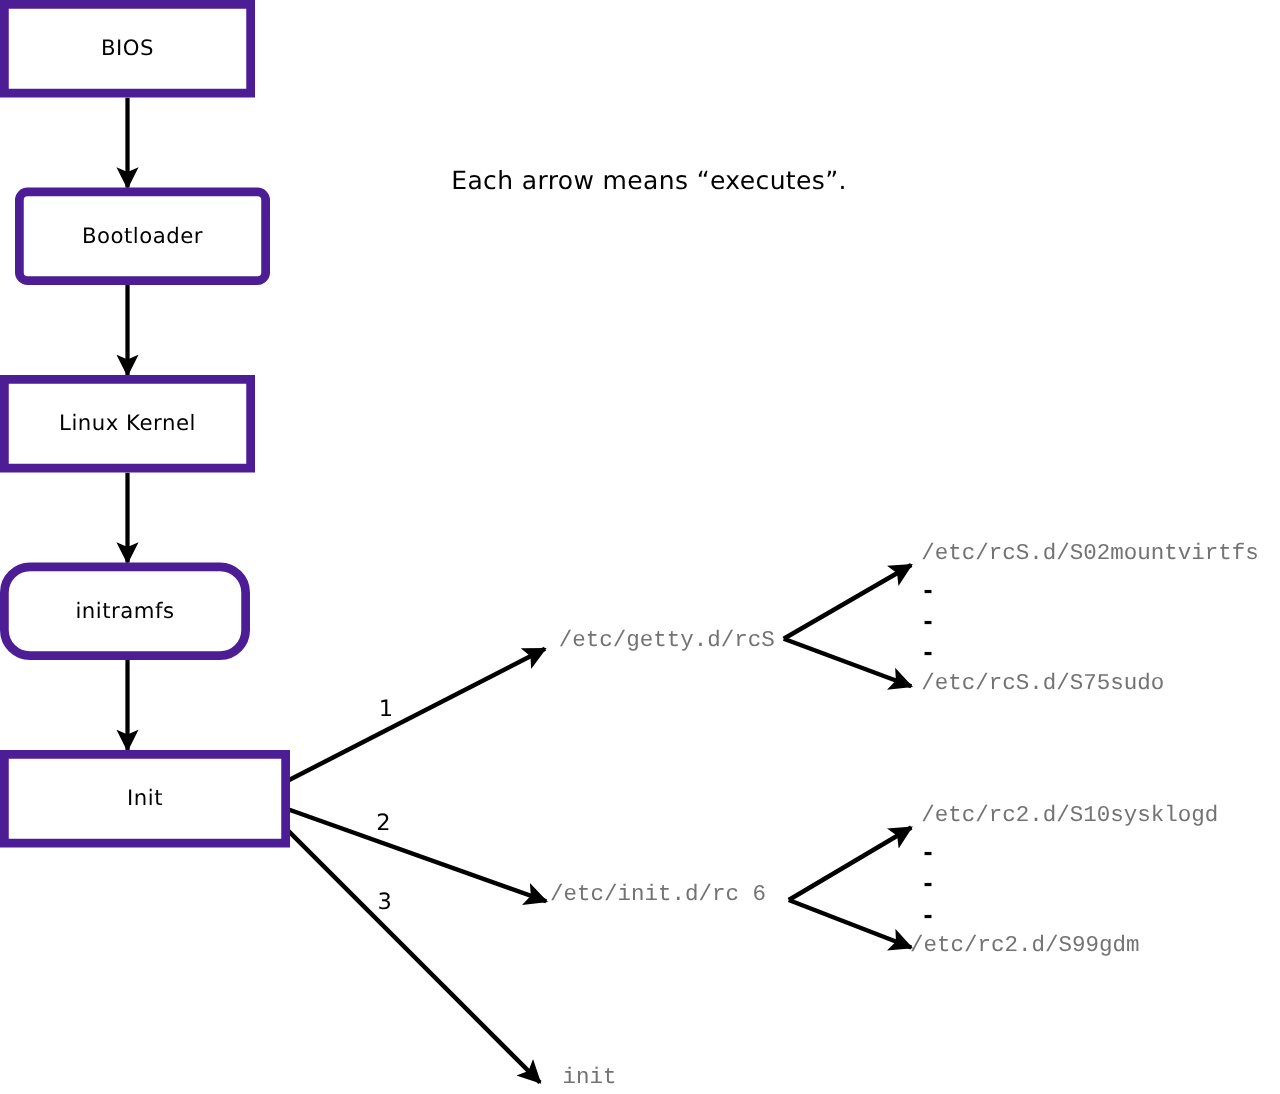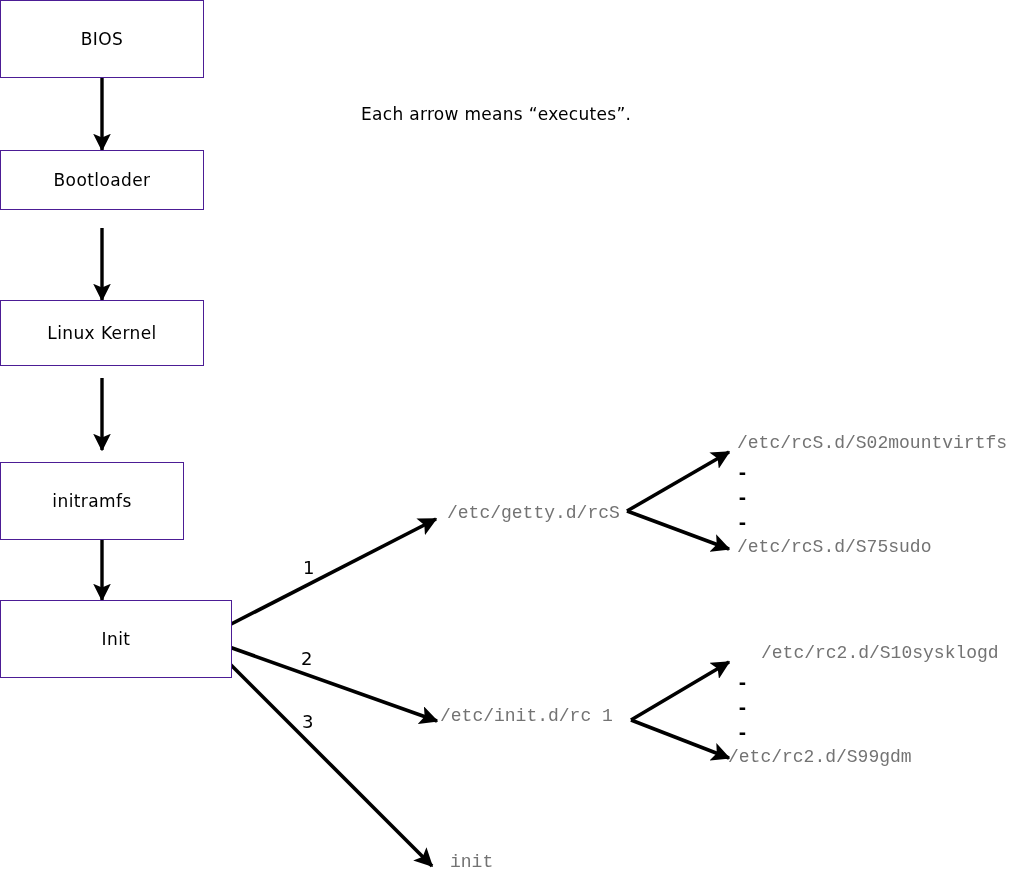--- a/index.html
+++ b/index.html
@@ -11,21 +11,21 @@
     position: relative;
     width: 1024px;
     height: 875px;
     background: #ffffff;
     overflow: hidden;
     font-family: "Liberation Sans", sans-serif;
   }
   .flow-box {
     position: absolute;
     box-sizing: border-box;
-    border: 1px solid #4c1d95;
+    border: 7px solid #4c1d95;
     background: #ffffff;
     display: flex;
     align-items: center;
     justify-content: center;
     font-family: "DejaVu Sans", sans-serif;
     font-size: 17px;
     color: #000000;
     letter-spacing: 0.4px;
   }
   .mono-label {
@@ -40,25 +40,26 @@
     position: absolute;
     font-family: "DejaVu Sans", sans-serif;
     font-size: 18px;
     color: #000000;
     white-space: nowrap;
     line-height: 1;
   }
   .note-label {
     position: absolute;
     font-family: "DejaVu Sans", sans-serif;
-    font-size: 17px;
+    font-size: 20px;
     color: #000000;
     white-space: nowrap;
     line-height: 1;
     letter-spacing: 0.3px;
+    margin-top: 28px;
   }
   .ellipsis-dash {
     position: absolute;
     font-family: "DejaVu Sans Mono", monospace;
     font-size: 18px;
     font-weight: bold;
     color: #000000;
     line-height: 1;
   }
   svg.edges {
@@ -103,51 +104,51 @@
     <g stroke="#000000" stroke-width="3.6" fill="none" marker-end="url(#arrowhead)">
       <line x1="631" y1="720" x2="729" y2="662"></line>
       <line x1="631" y1="720" x2="729" y2="758"></line>
     </g>
   </svg>
 
   <div class="flow-box" style="left:0px; top:0px; width:204px; height:78px;">
     <span>BIOS</span>
   </div>
 
-  <div class="flow-box" style="left:0px; top:150px; width:204px; height:60px;">
+  <div class="flow-box" style="left:12px; top:150px; width:204px; height:78px;border-radius:10px;">
     <span>Bootloader</span>
   </div>
 
-  <div class="flow-box" style="left:0px; top:300px; width:204px; height:66px;">
+  <div class="flow-box" style="left:0px; top:300px; width:204px; height:78px;">
     <span>Linux Kernel</span>
   </div>
 
-  <div class="flow-box" style="left:0px; top:462px; width:184px; height:78px;">
+  <div class="flow-box" style="left:0px; top:450px; width:200px; height:78px;border-radius:24px;">
     <span>initramfs</span>
   </div>
 
   <div class="flow-box" style="left:0px; top:600px; width:232px; height:78px;">
     <span>Init</span>
   </div>
 
   <div class="note-label" style="left:361px; top:106px;">Each arrow means “executes”.</div>
 
   <div class="num-label" style="left:303px; top:559px;">1</div>
   <div class="num-label" style="left:301px; top:650px;">2</div>
   <div class="num-label" style="left:302px; top:713px;">3</div>
 
   <div class="mono-label" style="left:447px; top:504px;">/etc/getty.d/rcS</div>
-  <div class="mono-label" style="left:440px; top:707px;">/etc/init.d/rc 1</div>
+  <div class="mono-label" style="left:440px; top:707px;">/etc/init.d/rc 6</div>
   <div class="mono-label" style="left:450px; top:853px;">init</div>
 
   <div class="mono-label" style="left:737px; top:434px;">/etc/rcS.d/S02mountvirtfs</div>
   <div class="ellipsis-dash" style="left:737px; top:464px;">-</div>
   <div class="ellipsis-dash" style="left:737px; top:489px;">-</div>
   <div class="ellipsis-dash" style="left:737px; top:514px;">-</div>
   <div class="mono-label" style="left:737px; top:538px;">/etc/rcS.d/S75sudo</div>
 
-  <div class="mono-label" style="left:737px; top:644px;margin-left:24px;">/etc/rc2.d/S10sysklogd</div>
+  <div class="mono-label" style="left:737px; top:644px;">/etc/rc2.d/S10sysklogd</div>
   <div class="ellipsis-dash" style="left:737px; top:674px;">-</div>
   <div class="ellipsis-dash" style="left:737px; top:699px;">-</div>
   <div class="ellipsis-dash" style="left:737px; top:724px;">-</div>
   <div class="mono-label" style="left:728px; top:748px;">/etc/rc2.d/S99gdm</div>
 
 </div>
 
 </body></html>

